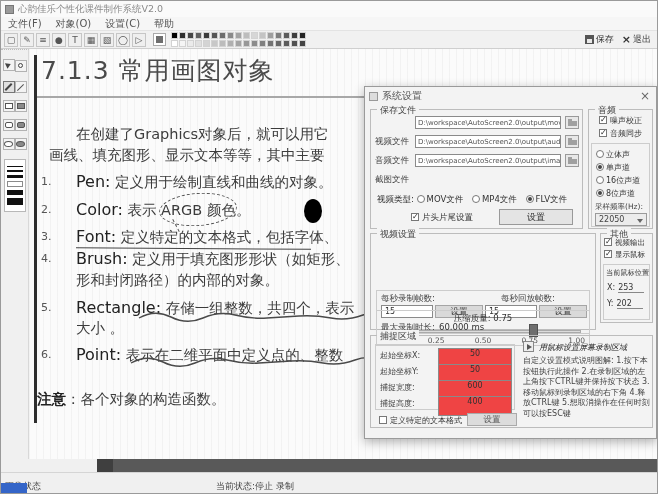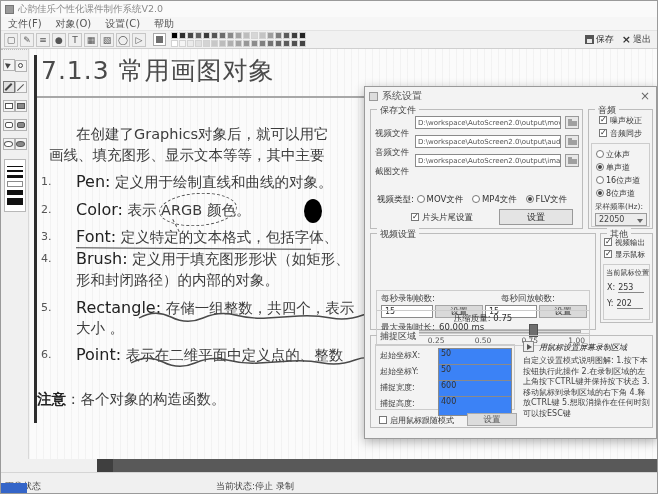--- a/index.html
+++ b/index.html
@@ -70,21 +70,21 @@
 
   
   .dialog { position:absolute; left:363px; top:85px; width:293px; height:353px; background:#f3f3f3; border:1px solid #9a9a9a; box-shadow:0 3px 10px rgba(0,0,0,0.3); z-index:10; font-size:9px; color:#333; }
   .dlg-title { position:absolute; left:0; top:0; right:0; height:18px; display:flex; align-items:center; padding:0 4px; font-size:10px; color:#555; }
   .dlg-icon { width:9px; height:9px; border:1px solid #999; background:#ddd; margin-right:4px; }
   .dlg-close { position:absolute; right:6px; top:2px; font-size:12px; color:#666; cursor:default; }
   .grp { position:absolute; border:1px solid #bcbcbc; }
   .glabel { position:absolute; top:-6px; left:6px; background:#f3f3f3; padding:0 3px; font-size:9px; color:#444; white-space:nowrap; }
   .g-save { left:5px; top:22px; width:213px; height:120px; }
   .frow { position:absolute; left:4px; right:4px; height:14px; }
-  .flabel { position:absolute; left:0; top:12px; font-size:8.5px; color:#444; white-space:nowrap;text-align:center; }
+  .flabel { position:absolute; left:0; top:20px; font-size:8.5px; color:#444; white-space:nowrap;text-align:center; }
   .finput { position:absolute; left:40px; top:0; width:146px; height:13px; border:1px solid #8a8a8a; background:#fff; font-size:7px; color:#555; line-height:11px; padding:1px 2px; overflow:hidden; white-space:nowrap; }
   .fbrowse { position:absolute; left:190px; top:0; width:14px; height:13px; border:1px solid #9a9a9a; background:#e8e8e8; }
   .folder { position:absolute; left:2px; top:4px; width:9px; height:5px; background:#a0a0a0; }
   .folder::before { content:""; position:absolute; left:0; top:-2px; width:4px; height:2px; background:#a0a0a0; }
   .vtype { position:absolute; left:6px; top:84px; font-size:8.5px; white-space:nowrap; }
   .vtype span.opt { margin-right:6px; }
   .radio { width:8px; height:8px; border:1px solid #777; border-radius:50%; background:#fff; display:inline-block; vertical-align:-1px; margin-right:2px; }
   .radio.on::after { content:""; display:block; width:4px; height:4px; background:#444; border-radius:50%; margin:1px; }
   .checkbox { width:8px; height:8px; border:1px solid #777; background:#fff; display:inline-block; vertical-align:-1px; margin-right:3px; position:relative; }
   .checkbox.on::after { content:"✓"; position:absolute; left:0px; top:-2px; font-size:8px; color:#222; }
@@ -109,23 +109,23 @@
   .thumb { position:absolute; left:152px; top:13px; width:9px; height:13px; background:#6e6e6e; border:1px solid #515151; }
   .ticks { position:absolute; left:4px; right:4px; top:25px; display:flex; justify-content:space-between; font-size:7.5px; color:#555; }
   .g-other { left:235px; top:146px; width:53px; height:90px; }
   .ocheck { position:absolute; left:3px; font-size:7.5px; white-space:nowrap; }
   .obox { position:absolute; left:2px; top:30px; width:47px; height:56px; border:1px solid #ccc; }
   .oposlbl { position:absolute; left:2px; top:3px; font-size:7.2px; color:#333; white-space:nowrap; }
   .oxy { position:absolute; left:3px; font-size:8px; }
   .oval { display:inline-block; width:26px; border-bottom:1px solid #888; margin-left:3px; }
   .g-capture { left:5px; top:248px; width:283px; height:93px; }
   .cbox { position:absolute; left:4px; top:8px; width:140px; height:66px; border:1px solid #ccc; }
-  .crow { position:absolute; left:4px; right:5px; height:13px; }
+  .crow { position:absolute; left:4px; right:5px; height:13px;text-align:center; }
   .clabel { position:absolute; left:0; top:2px; font-size:8px; color:#444; white-space:nowrap; }
-  .cinput { position:absolute; left:58px; top:0; width:74px; height:20px; border:1px solid #8a8a8a; background:#3b82f6; font-size:8px; line-height:10px; padding:0 2px; }
+  .cinput { position:absolute; left:58px; top:0; width:74px; height:20px; border:1px solid #8a8a8a; background:#ef4444; font-size:8px; line-height:10px; padding:0 2px; }
   .caprow5 { position:absolute; left:8px; top:79px; font-size:8px; white-space:nowrap; }
   .b-cap { position:absolute; left:96px; top:77px; width:50px; height:13px; background:#dcdcdc; border:1px solid #aaa; color:#555; font-size:8.5px; line-height:11px; text-align:center; }
   .help { position:absolute; left:152px; top:5px; width:127px; height:84px; }
   .hbtn { width:11px; height:11px; border:1px solid #888; background:#eee; display:inline-block; vertical-align:-2px; margin-right:2px; position:relative; }
   .hbtn::after { content:""; position:absolute; left:3px; top:2px; border-top:3px solid transparent; border-bottom:3px solid transparent; border-left:5px solid #555; }
   .htitle { font-size:8px; color:#222;font-style:italic; }
   .hpara { margin-top:3px; font-size:8px; line-height:10.5px; color:#444; }
 </style>
 </head>
 <body>
@@ -390,21 +390,21 @@
         <div class="crow" style="top:35px">
             <span class="clabel">捕捉宽度:</span>
             <span class="cinput">600</span>
           </div>
         <div class="crow" style="top:51px">
             <span class="clabel">捕捉高度:</span>
             <span class="cinput">400</span>
           </div>
       </div>
       <div class="caprow5">
-        <span class="checkbox"></span><span>启用鼠标跟随模式</span>
+        <span class="checkbox"></span><span>定义特定的文本格式</span>
       </div>
       <div class="b-cap">设置</div>
       <div class="help">
         <span class="hbtn"></span>
         <span class="htitle">用鼠标设置屏幕录制区域</span>
         <div class="hpara">自定义设置模式说明图解: 1.按下本按钮执行此操作 2.在录制区域的左上角按下CTRL键并保持按下状态 3.移动鼠标到录制区域的右下角 4.释放CTRL键 5.想取消操作在任何时刻可以按ESC键</div>
       </div>
     </div>
   </div>
 

